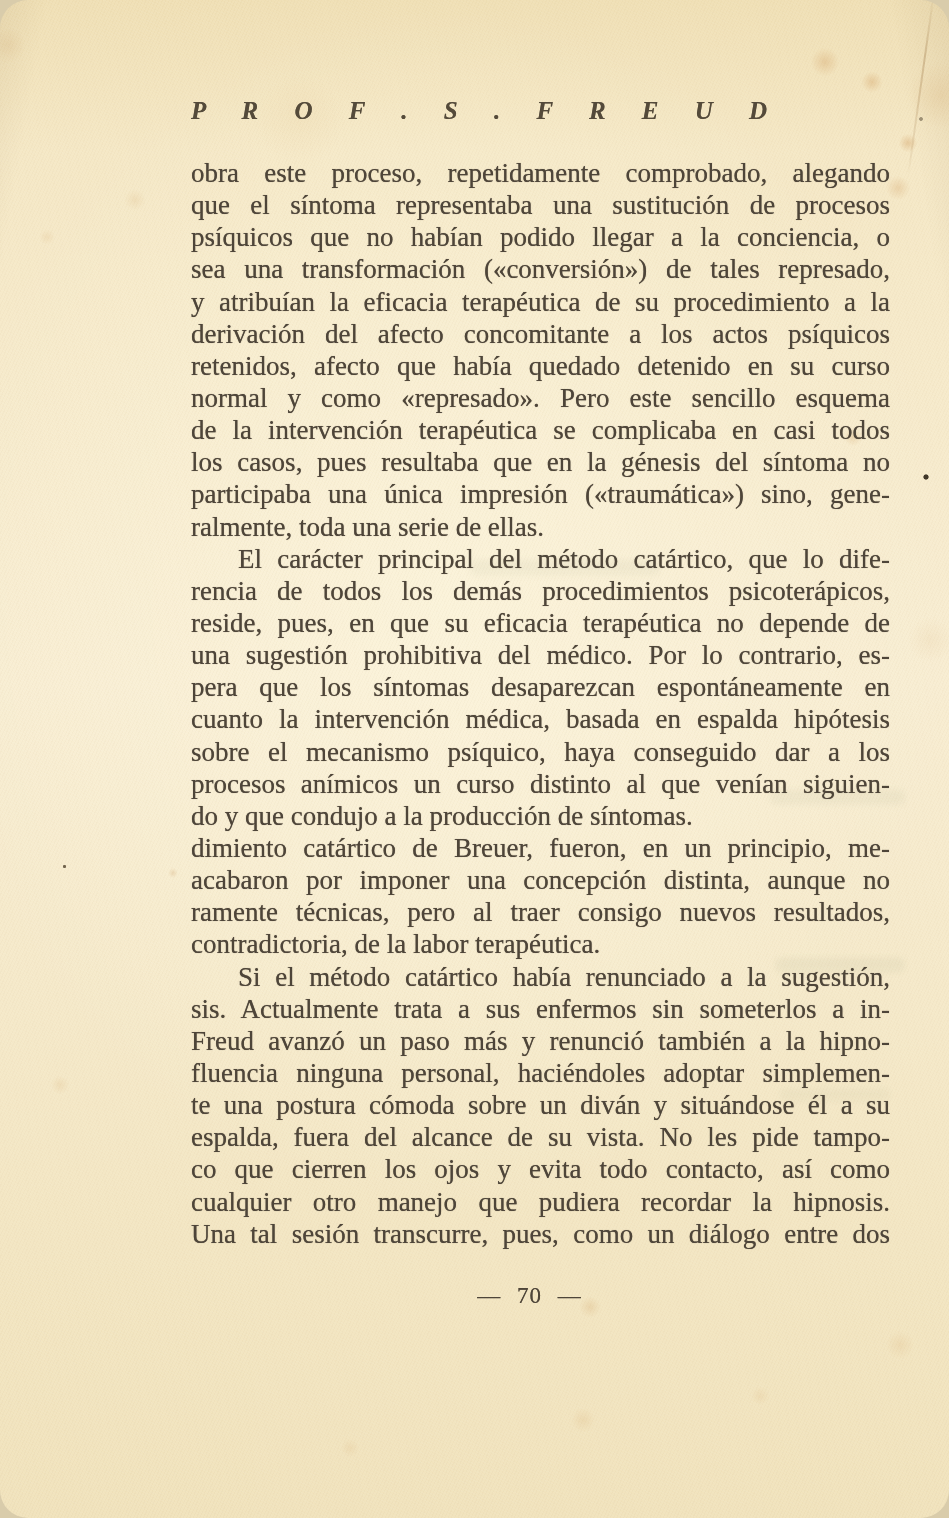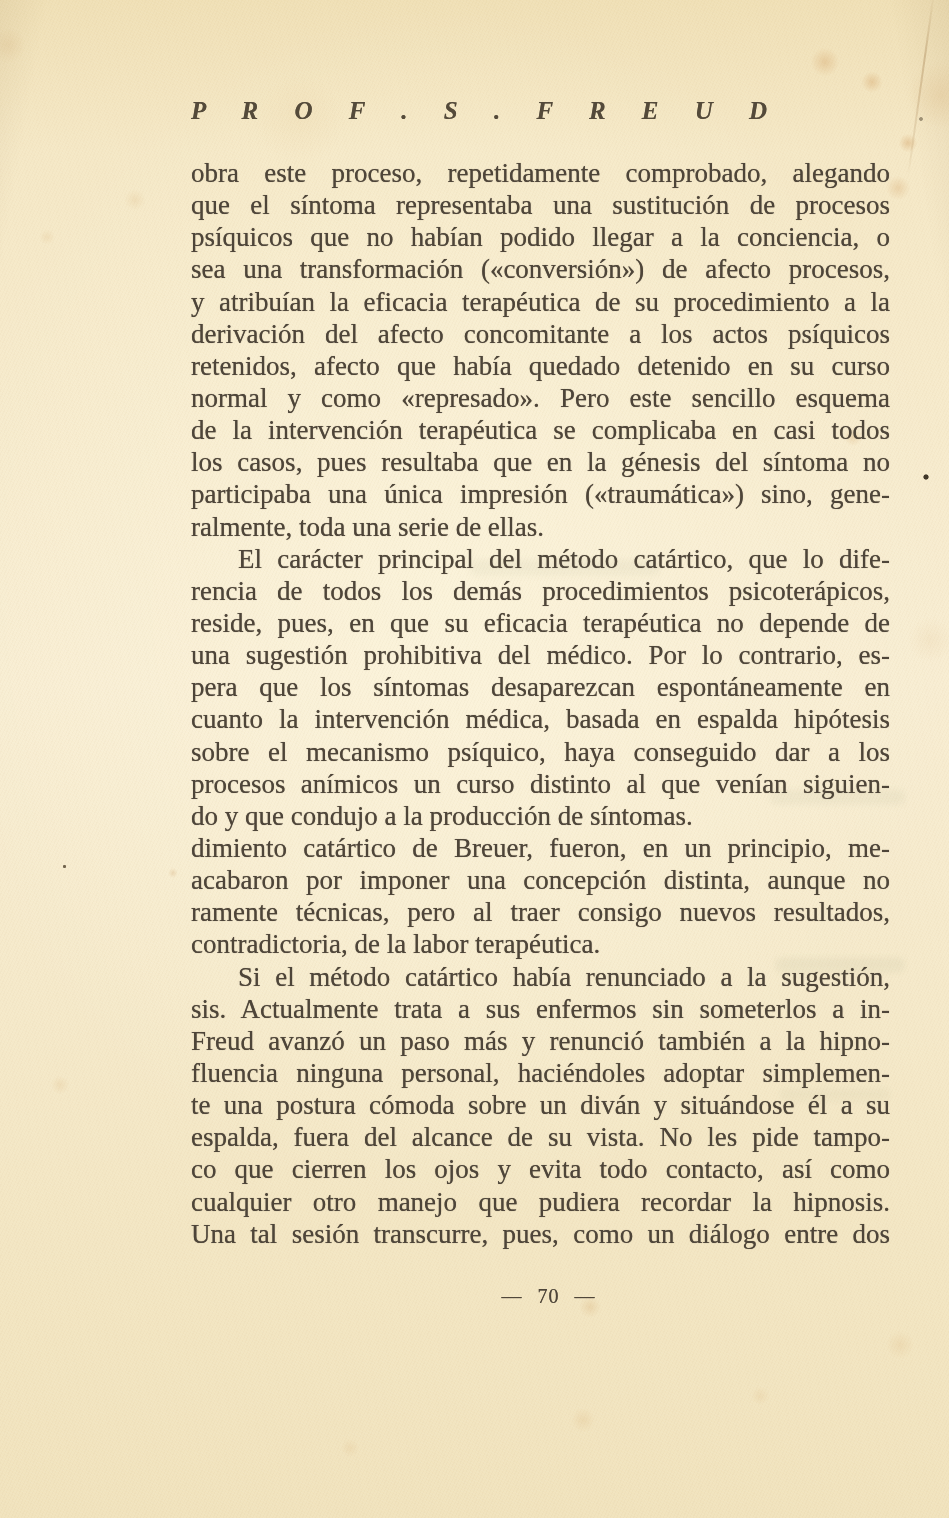--- a/index.html
+++ b/index.html
@@ -5,20 +5,21 @@
   html,body{margin:0;padding:0;background:#d9ccab;}
   body{width:949px;height:1518px;overflow:hidden;
        font-family:"Liberation Serif","DejaVu Serif",serif;}
 
   .page{position:relative;width:949px;height:1518px;overflow:hidden;
     background:
       radial-gradient(75% 55% at 47% 40%, rgba(255,250,228,0.50), rgba(255,250,228,0) 72%),
       linear-gradient(100deg, rgba(120,90,45,0.08), rgba(120,90,45,0) 4%),
       linear-gradient(260deg, rgba(120,90,45,0.09), rgba(120,90,45,0) 5%),
       linear-gradient(to bottom, #f0e0b6, #f5e8c6 10%, #f8edd2 45%, #f3e6c3 82%, #f1e3bd 100%);
+    border-radius: 28px;
   }
 
   
   .texture{position:absolute;inset:0;pointer-events:none;opacity:.75;
     background:
       repeating-linear-gradient(115deg, rgba(120,90,40,0.035) 0 1px, rgba(0,0,0,0) 1px 3px),
       repeating-linear-gradient(25deg, rgba(255,255,255,0.06) 0 1px, rgba(0,0,0,0) 1px 3px);
   }
 
   
@@ -78,22 +79,22 @@
     text-shadow:0 0 .6px rgba(84,74,58,.7);}
 
   .textblock{position:absolute;left:191px;top:157px;width:699px;
     font-size:27px;color:#4e4539;}
   .line{height:32.15px;line-height:32.15px;overflow:hidden;
     text-align:justify;text-align-last:justify;-moz-text-align-last:justify;
     text-shadow:0 0 .7px rgba(78,69,57,.78);}
   .line.endline{text-align-last:left;-moz-text-align-last:left;}
   .line.indent{text-indent:47px;}
 
-  .page-number{position:absolute;left:199px;top:1281px;width:699px;
-    text-align:center;font-size:20px;line-height:30px;color:#4e4539;
+  .page-number{position:absolute;left:180px;top:1281px;width:699px;
+    text-align:center;font-size:23px;line-height:30px;color:#4e4539;
     letter-spacing:1px;word-spacing:9px;
     text-shadow:0 0 .6px rgba(78,69,57,.78);}
 </style>
 </head>
 <body>
 
 <div class="page">
   <div class="texture"></div>
   <div class="stains"></div>
   <div class="ghost g1"></div>
@@ -102,21 +103,21 @@
   <div class="ghost g4"></div>
   <div class="crease"></div>
 
   <div class="running-header">P R O F .   S .   F R E U D</div>
 
   <div class="textblock">
       <div>
         <div class="line">obra este proceso, repetidamente comprobado, alegando</div>
         <div class="line">que el síntoma representaba una sustitución de procesos</div>
         <div class="line">psíquicos que no habían podido llegar a la conciencia, o</div>
-        <div class="line">sea una transformación («conversión») de afecto procesos,</div>
+        <div class="line">sea una transformación («conversión») de tales represado,</div>
         <div class="line">y atribuían la eficacia terapéutica de su procedimiento a la</div>
         <div class="line">derivación del afecto concomitante a los actos psíquicos</div>
         <div class="line">retenidos, afecto que había quedado detenido en su curso</div>
         <div class="line">normal y como «represado». Pero este sencillo esquema</div>
         <div class="line">de la intervención terapéutica se complicaba en casi todos</div>
         <div class="line">los casos, pues resultaba que en la génesis del síntoma no</div>
         <div class="line">participaba una única impresión («traumática») sino, gene-</div>
         <div class="line endline">ralmente, toda una serie de ellas.</div>
       </div>
       <div>

